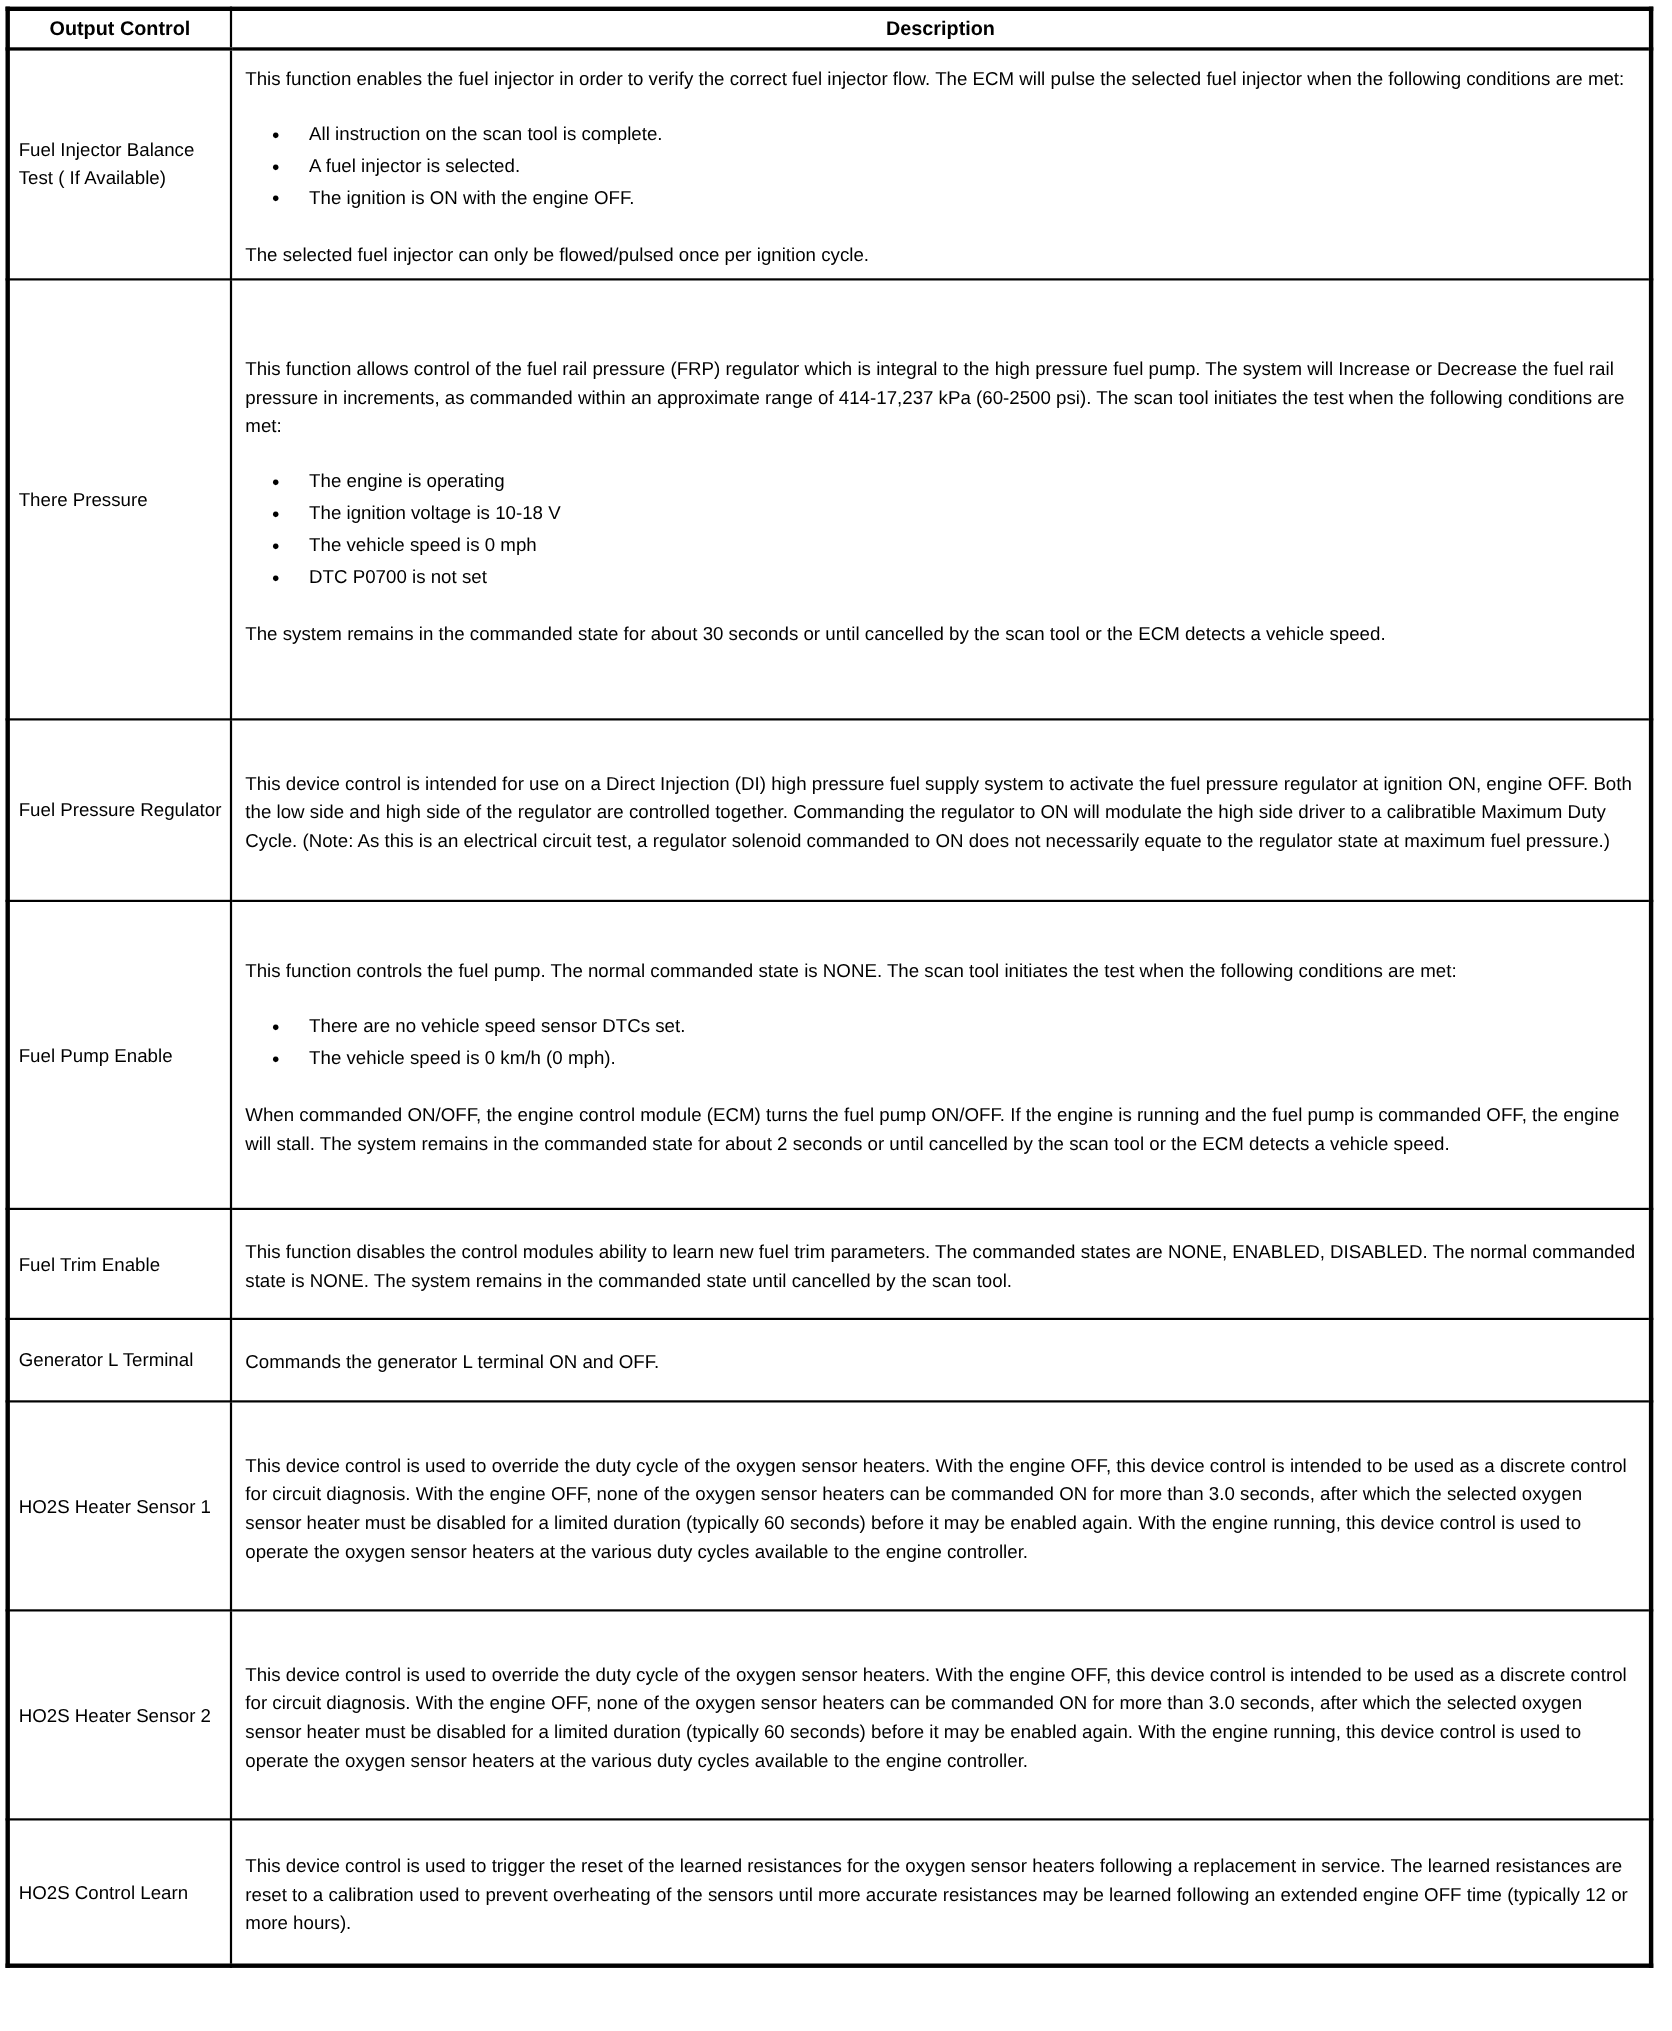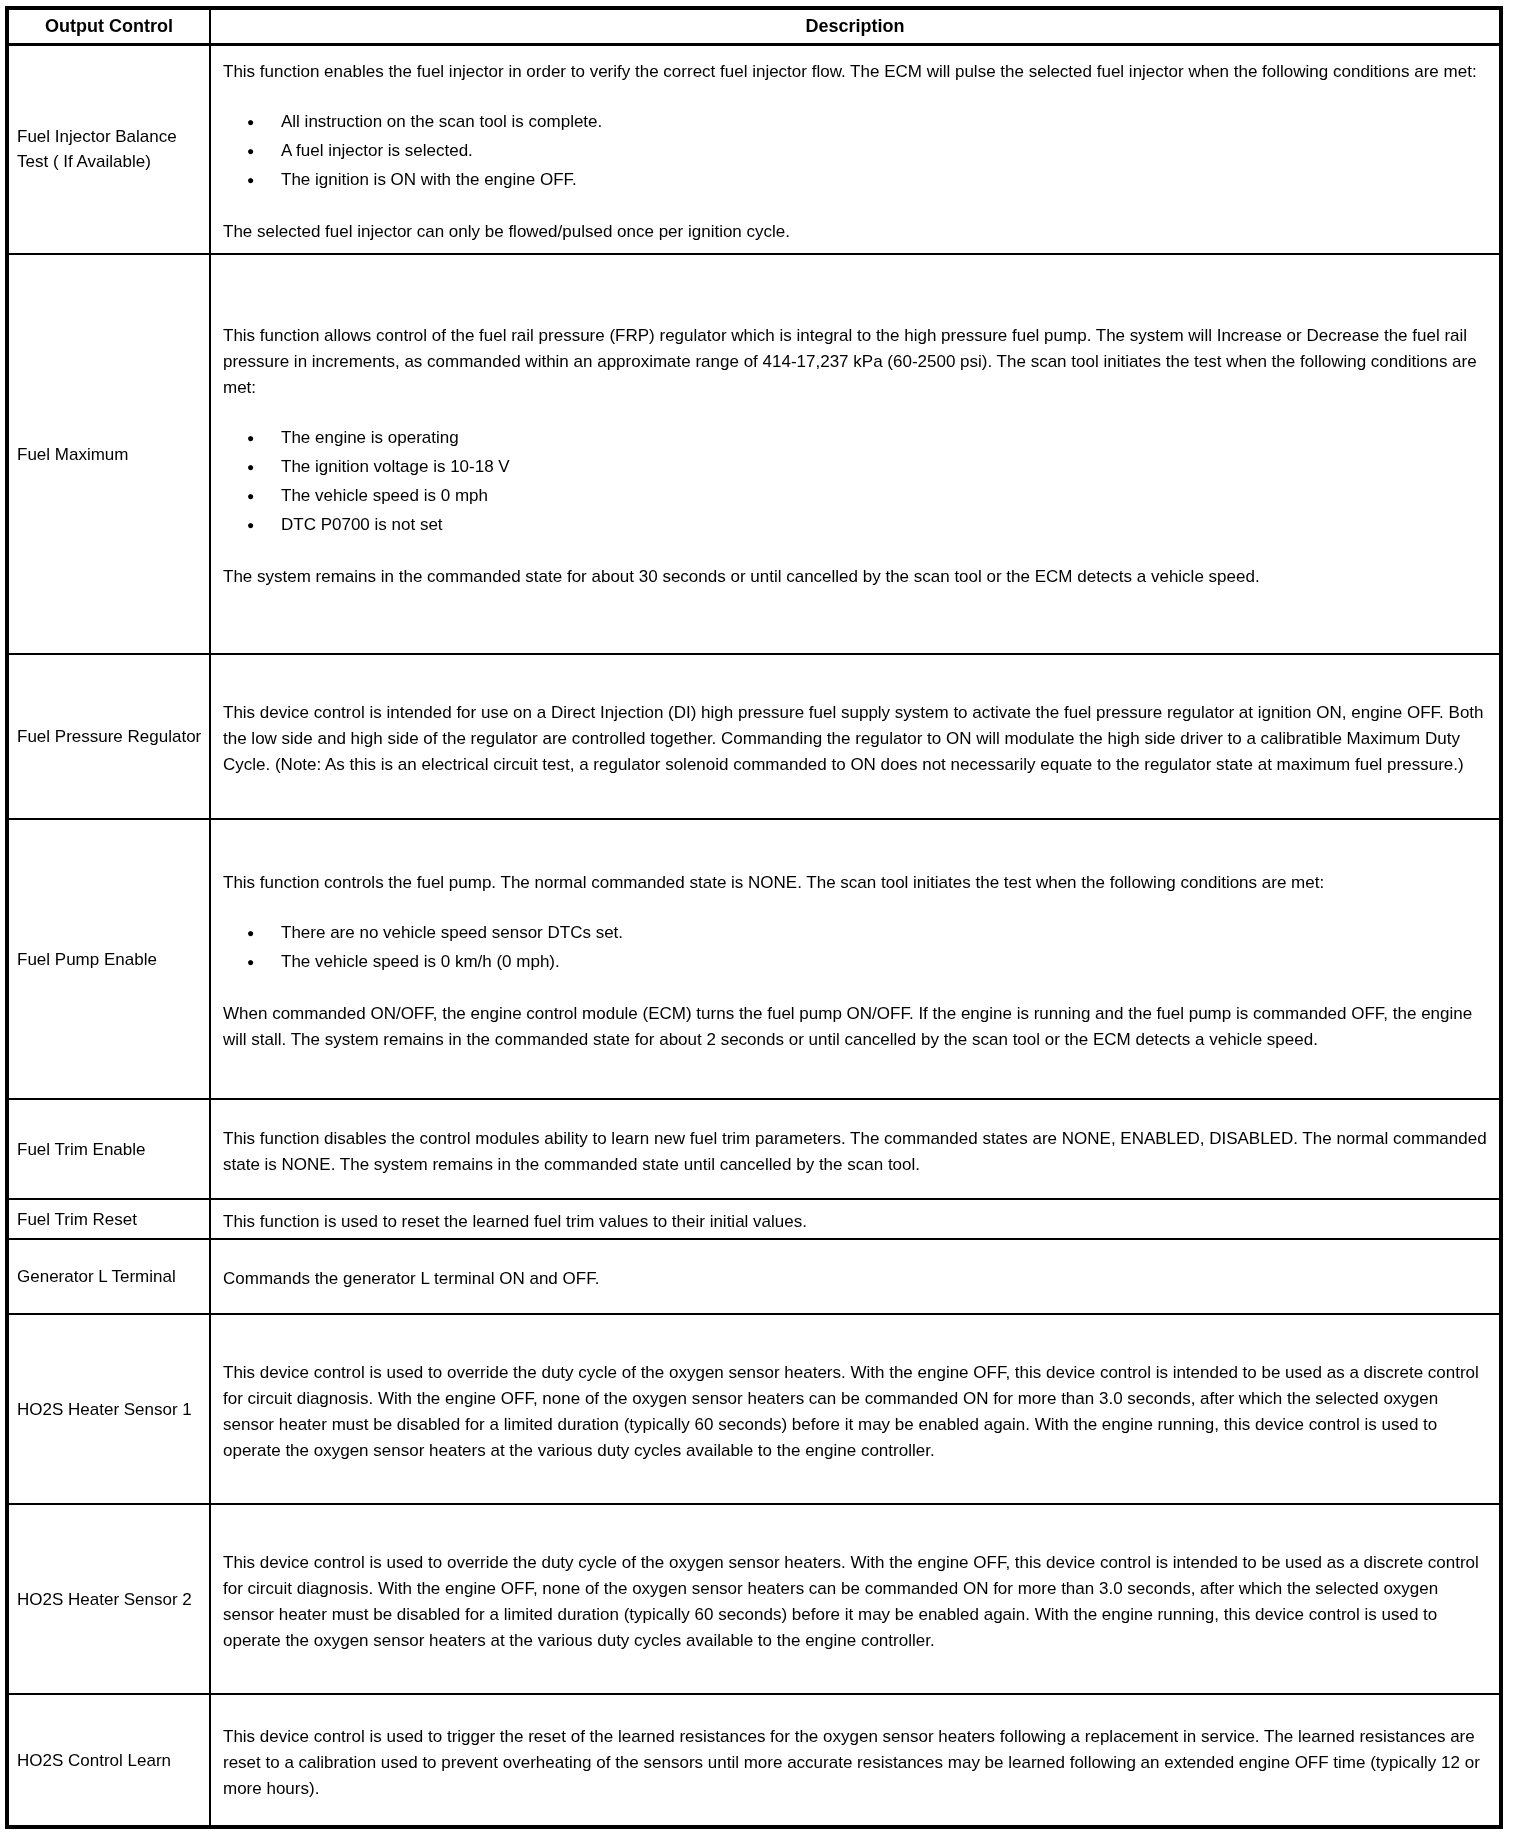--- a/index.html
+++ b/index.html
@@ -96,21 +96,21 @@
             <div class="bullet">
                 <span class="dot">●</span>
                 <span class="btext">The ignition is ON with the engine OFF.</span>
               </div>
           </div>
           <p class="para outro">The selected fuel injector can only be flowed/pulsed once per ignition cycle.</p>
         </td>
       </tr>
 
       <tr class="r2">
-        <td class="ctrl">Fuel Maximum</td>
+        <td class="ctrl">There Pressure</td>
         <td class="desc">
           <p class="para">This function allows control of the fuel rail pressure (FRP) regulator which is integral to the high pressure fuel pump. The system will Increase or Decrease the fuel rail pressure in increments, as commanded within an approximate range of 414-17,237 kPa (60-2500 psi). The scan tool initiates the test when the following conditions are met:</p>
           <div class="bullets">
             <div class="bullet">
                 <span class="dot">●</span>
                 <span class="btext">The engine is operating</span>
               </div>
             <div class="bullet">
                 <span class="dot">●</span>
                 <span class="btext">The ignition voltage is 10-18 V</span>
@@ -153,26 +153,20 @@
         </td>
       </tr>
 
       <tr class="r5">
         <td class="ctrl">Fuel Trim Enable</td>
         <td class="desc">
           <p class="para">This function disables the control modules ability to learn new fuel trim parameters. The commanded states are NONE, ENABLED, DISABLED. The normal commanded state is NONE. The system remains in the commanded state until cancelled by the scan tool.</p>
         </td>
       </tr>
 
-      <tr class="r6">
-        <td class="ctrl">Fuel Trim Reset</td>
-        <td class="desc">
-          <p class="para">This function is used to reset the learned fuel trim values to their initial values.</p>
-        </td>
-      </tr>
 
       <tr class="r7">
         <td class="ctrl">Generator L Terminal</td>
         <td class="desc">
           <p class="para">Commands the generator L terminal ON and OFF.</p>
         </td>
       </tr>
 
       <tr class="r8">
         <td class="ctrl">HO2S Heater Sensor 1</td>

